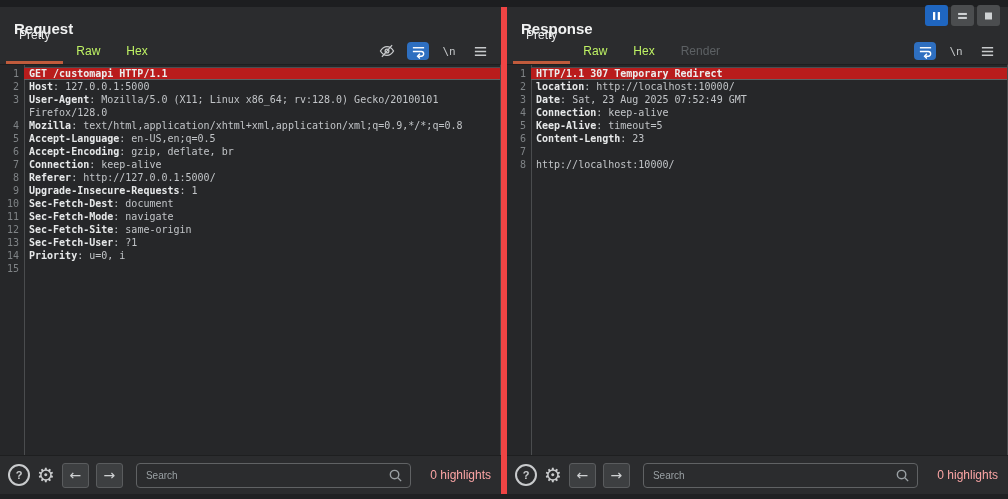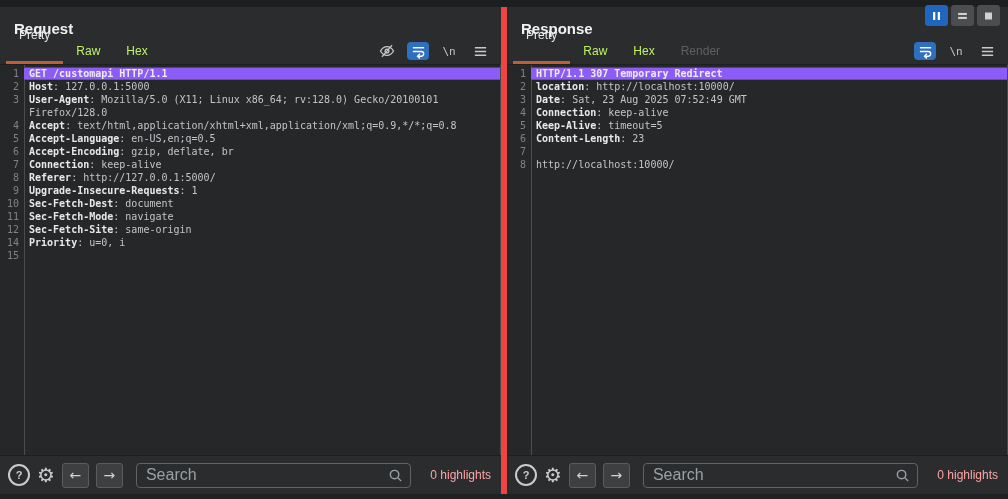--- a/index.html
+++ b/index.html
@@ -19,33 +19,33 @@
   .tool-btn{width:22px;height:18px;display:flex;align-items:center;justify-content:center;border-radius:4px;}
   .tool-btn.active{background:#2e6fc0;}
   .nl-label{font-family:"DejaVu Sans Mono",monospace;font-size:11px;color:#c3c6c8;}
   .editor{flex:1;min-height:0;background:#262729;border-top:1px solid #1e1f20;border-right:1px solid #47484a;
           position:relative;padding-top:2px;overflow:hidden;
           font-family:"DejaVu Sans Mono",monospace;font-size:10px;line-height:13px;}
   .gutter-sep{position:absolute;top:0;bottom:0;left:24px;width:1px;background:#4a4c4e;}
   .code-row{display:flex;min-height:13px;position:relative;}
   .ln{flex:none;width:19px;text-align:right;color:#7f8386;padding-right:5px;}
   .ct{flex:1;min-width:0;padding-left:5px;padding-right:4px;white-space:pre-wrap;overflow-wrap:break-word;color:#c2c5c8;}
-  .ct.hl{background:#8b5cf6;box-shadow:inset 0 1px 0 #4b4e51, inset 0 -1px 0 #5e6164;}
+  .ct.hl{background:#b91c1c;box-shadow:inset 0 1px 0 #4b4e51, inset 0 -1px 0 #5e6164;}
   .ct .k{font-weight:bold;color:#e6e8e9;}
   .ct.firstline{font-weight:bold;color:#eceded;}
   .find-bar{flex:none;height:38px;background:#2b2c2e;border-top:1px solid #1e1f20;display:flex;align-items:center;
             padding:0 10px 0 8px;gap:7px;}
   .fb-help{width:18px;height:18px;border:2px solid #c9cbcd;border-radius:50%;color:#c9cbcd;font-size:11px;font-weight:bold;
            display:flex;align-items:center;justify-content:center;flex:none;}
   .fb-gear{font-size:20px;color:#c9cbcd;line-height:1;flex:none;font-family:"DejaVu Sans",sans-serif;}
   .fb-btn{width:25px;height:23px;background:#3d3f41;border:1px solid #5a5c5e;border-radius:3px;color:#cfd1d3;
           font-size:14px;display:flex;align-items:center;justify-content:center;flex:none;font-family:"DejaVu Sans",sans-serif;}
   .search-wrap{flex:1;position:relative;margin-left:6px;}
   .search-input{width:100%;box-sizing:border-box;height:25px;background:transparent;border:1px solid #606264;border-radius:4px;
-                color:#d6d8da;font-size:16px;padding:0 28px 0 9px;outline:none;font-family:"Liberation Sans",sans-serif;}
+                color:#d6d8da;font-size:10px;padding:0 28px 0 9px;outline:none;font-family:"Liberation Sans",sans-serif;}
   .search-input::placeholder{color:#9aa0a4;}
   .search-icon{position:absolute;right:8px;top:5px;pointer-events:none;}
   .fb-highlights{flex:none;font-size:12px;color:#fca5a5;padding-left:12px;}
   .window-controls{position:absolute;top:5px;right:8px;display:flex;gap:3px;z-index:5;}
   .wc-btn{width:23px;height:21px;border-radius:3px;background:#4b4d4f;display:flex;align-items:center;justify-content:center;}
   .wc-btn.active{background:#1f66c0;}
 </style>
 </head>
 <body>
 
@@ -116,21 +116,21 @@
           <div class="code-row">
             <span class="ln">2</span>
             <span class="ct"><span class="k">Host</span><span>: 127.0.0.1:5000</span></span>
           </div>
           <div class="code-row">
             <span class="ln">3</span>
             <span class="ct"><span class="k">User-Agent</span><span>: Mozilla/5.0 (X11; Linux x86_64; rv:128.0) Gecko/20100101 Firefox/128.0</span></span>
           </div>
           <div class="code-row">
             <span class="ln">4</span>
-            <span class="ct"><span class="k">Accept</span><span>: text/html,application/xhtml+xml,application/xml;q=0.9,*/*;q=0.8</span></span>
+            <span class="ct"><span class="k">Mozilla</span><span>: text/html,application/xhtml+xml,application/xml;q=0.9,*/*;q=0.8</span></span>
           </div>
           <div class="code-row">
             <span class="ln">5</span>
             <span class="ct"><span class="k">Accept-Language</span><span>: en-US,en;q=0.5</span></span>
           </div>
           <div class="code-row">
             <span class="ln">6</span>
             <span class="ct"><span class="k">Accept-Encoding</span><span>: gzip, deflate, br</span></span>
           </div>
           <div class="code-row">
@@ -149,20 +149,24 @@
             <span class="ln">10</span>
             <span class="ct"><span class="k">Sec-Fetch-Dest</span><span>: document</span></span>
           </div>
           <div class="code-row">
             <span class="ln">11</span>
             <span class="ct"><span class="k">Sec-Fetch-Mode</span><span>: navigate</span></span>
           </div>
           <div class="code-row">
             <span class="ln">12</span>
             <span class="ct"><span class="k">Sec-Fetch-Site</span><span>: same-origin</span></span>
+          </div>
+          <div class="code-row">
+            <span class="ln">13</span>
+            <span class="ct"><span class="k">Sec-Fetch-User</span><span>: ?1</span></span>
           </div>
           <div class="code-row">
             <span class="ln">14</span>
             <span class="ct"><span class="k">Priority</span><span>: u=0, i</span></span>
           </div>
           <div class="code-row">
             <span class="ln">15</span>
             <span class="ct"></span>
           </div>
         </div>

